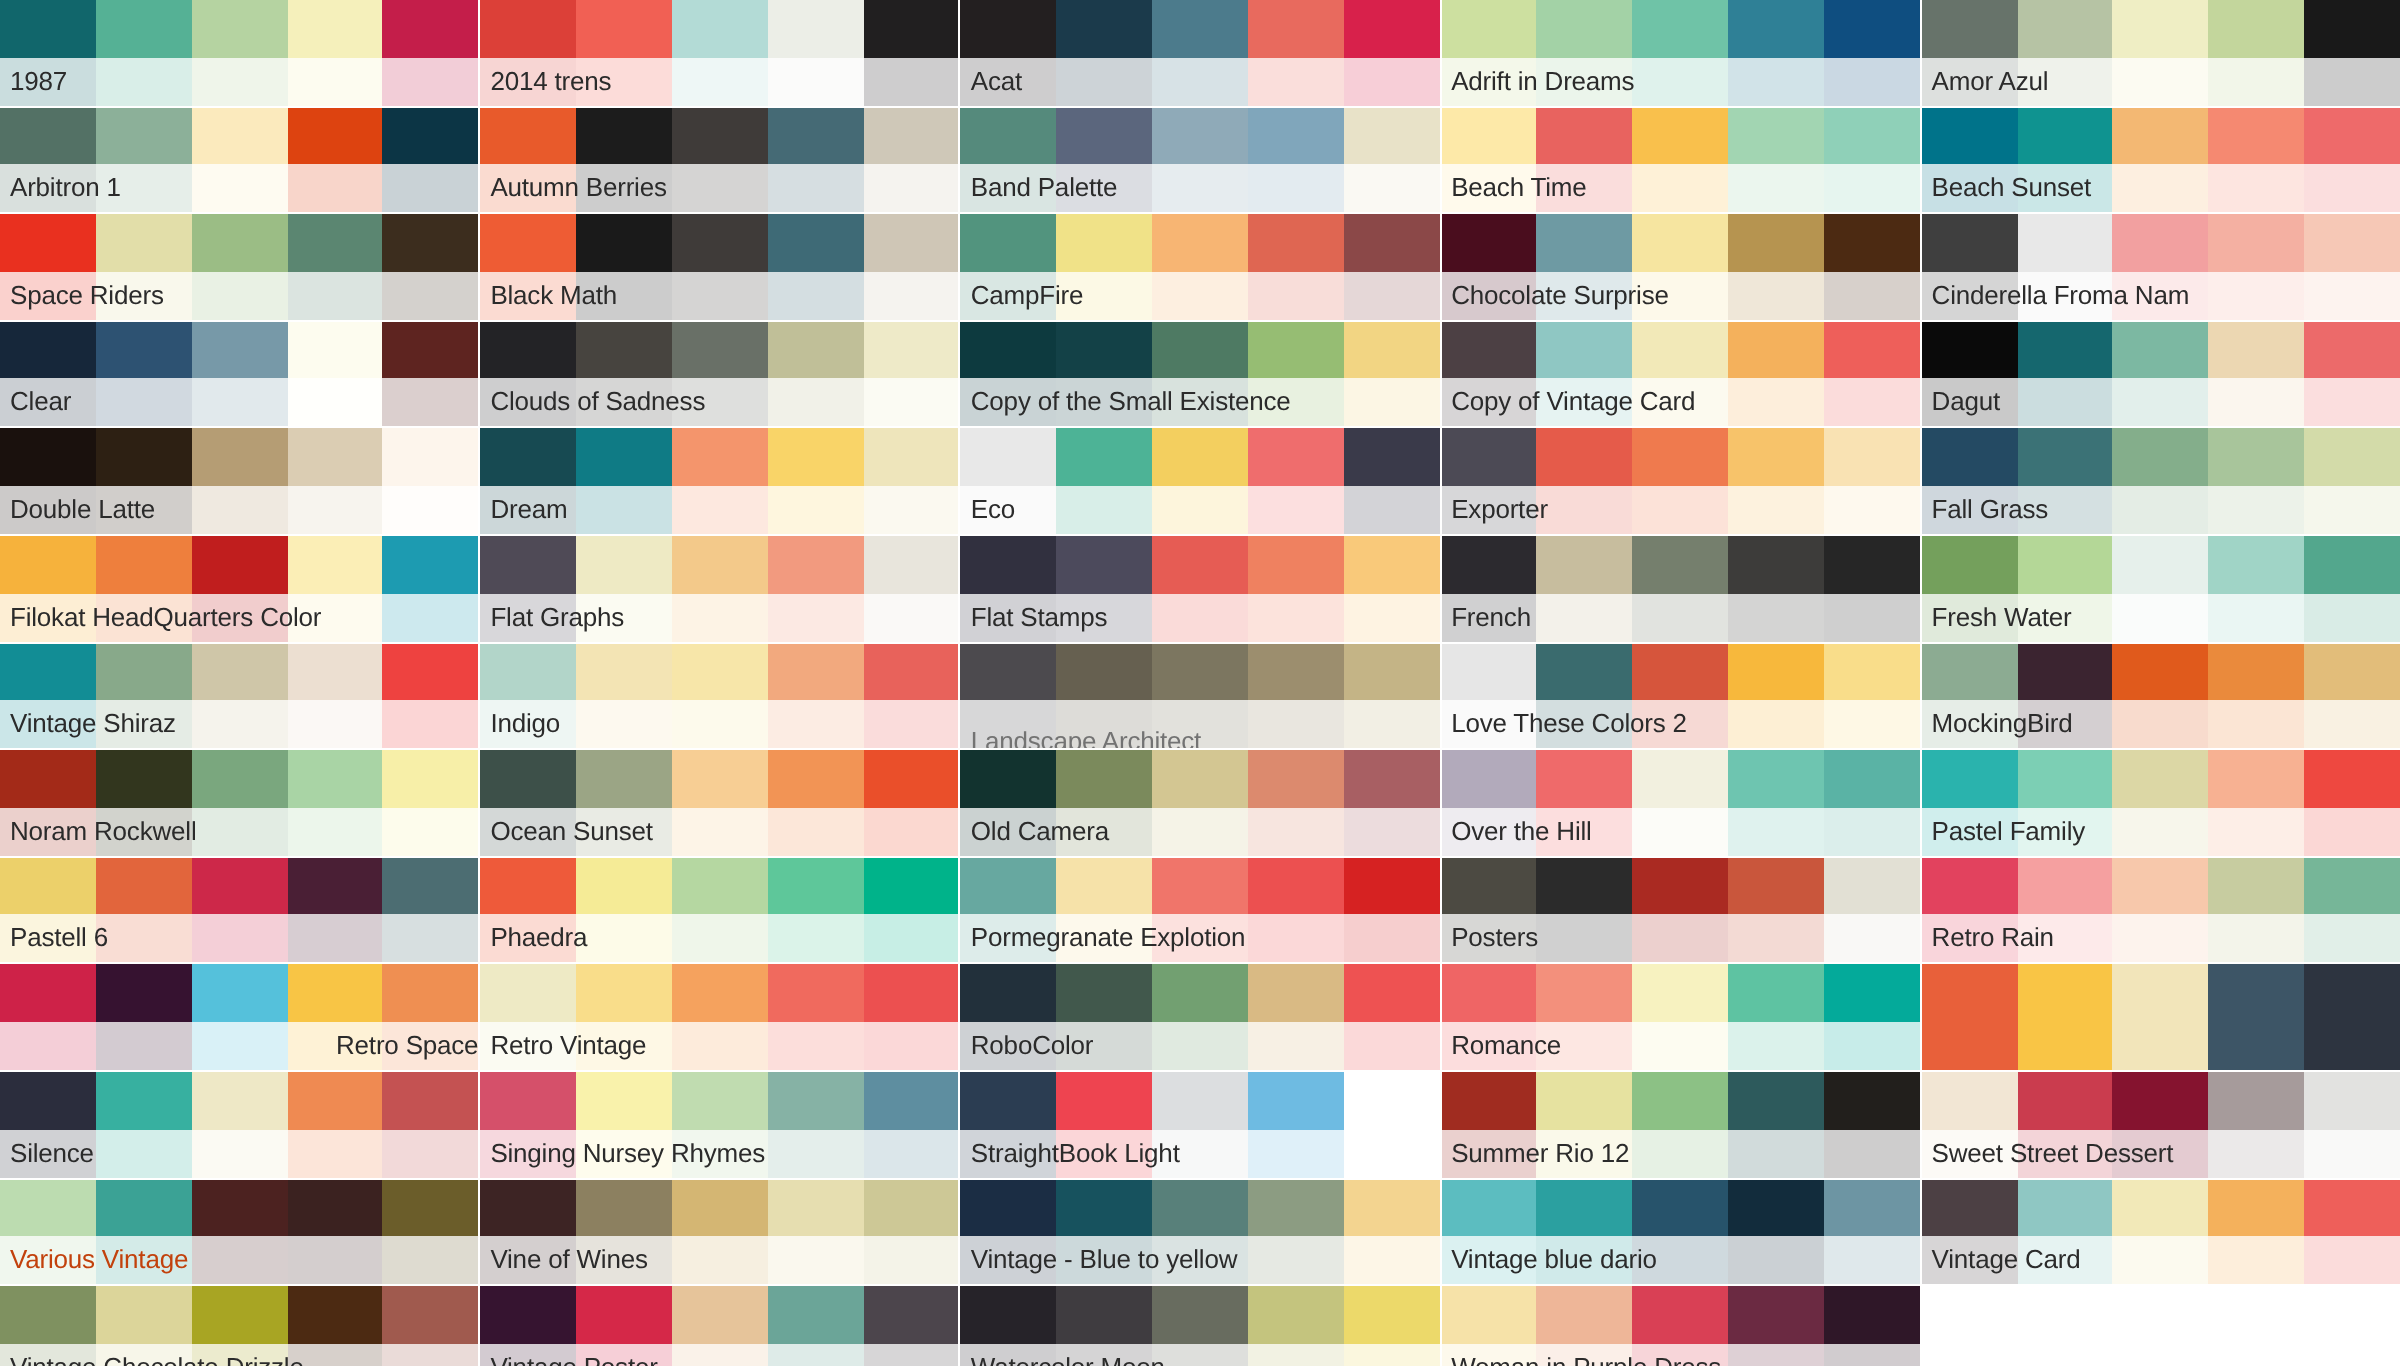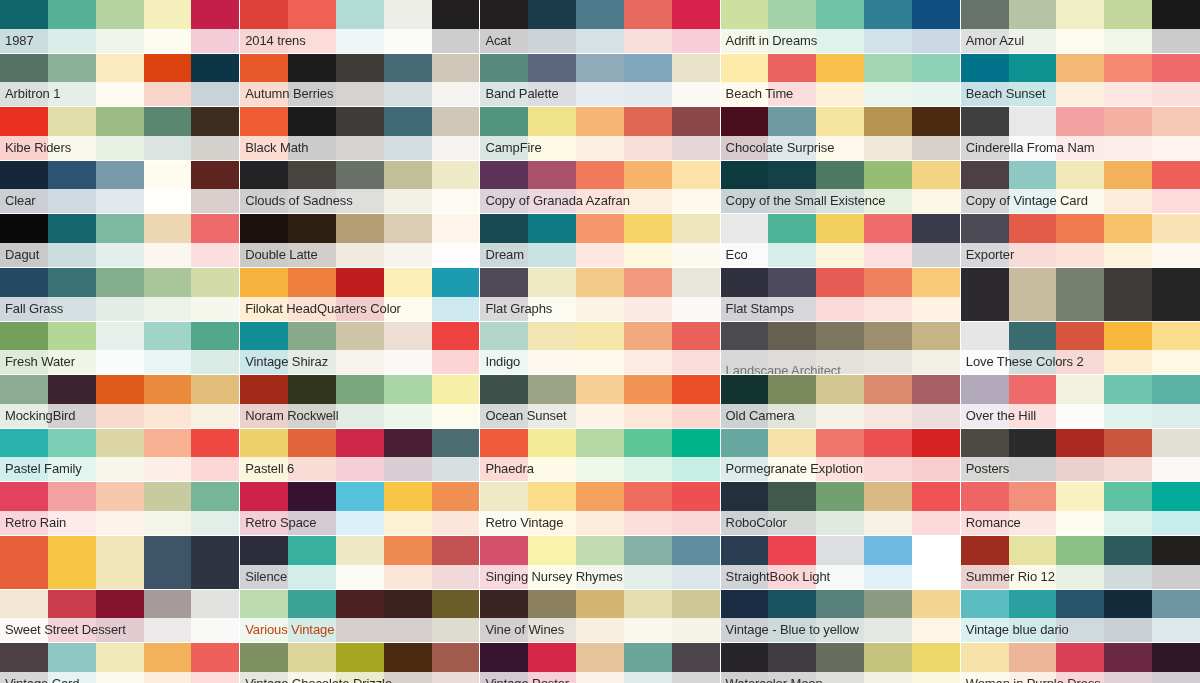--- a/index.html
+++ b/index.html
@@ -196,21 +196,21 @@
     </div>
     <div class="palette-card">
       <div class="swatches">
         <div class="swatch" style="background: rgb(233, 48, 31);"></div>
         <div class="swatch" style="background: rgb(226, 222, 169);"></div>
         <div class="swatch" style="background: rgb(155, 189, 133);"></div>
         <div class="swatch" style="background: rgb(91, 134, 113);"></div>
         <div class="swatch" style="background: rgb(60, 45, 30);"></div>
       </div>
       <div class="label-bar" style="background: rgba(255, 255, 255, 0.78);">
-        <span class="label-text" style="color: rgb(43, 43, 43);">Kibe Riders</span>
+        <span class="label-text" style="color: rgb(43, 43, 43);">Space Riders</span>
       </div>
     </div>
     <div class="palette-card">
       <div class="swatches">
         <div class="swatch" style="background: rgb(238, 92, 52);"></div>
         <div class="swatch" style="background: rgb(26, 26, 26);"></div>
         <div class="swatch" style="background: rgb(63, 59, 57);"></div>
         <div class="swatch" style="background: rgb(62, 106, 118);"></div>
         <div class="swatch" style="background: rgb(207, 198, 182);"></div>
       </div>
@@ -273,32 +273,20 @@
         <div class="swatch" style="background: rgb(105, 112, 103);"></div>
         <div class="swatch" style="background: rgb(192, 191, 152);"></div>
         <div class="swatch" style="background: rgb(238, 234, 200);"></div>
       </div>
       <div class="label-bar" style="background: rgba(255, 255, 255, 0.78);">
         <span class="label-text" style="color: rgb(43, 43, 43);">Clouds of Sadness</span>
       </div>
     </div>
     <div class="palette-card">
       <div class="swatches">
-        <div class="swatch" style="background: rgb(92, 50, 89);"></div>
-        <div class="swatch" style="background: rgb(169, 80, 106);"></div>
-        <div class="swatch" style="background: rgb(240, 122, 92);"></div>
-        <div class="swatch" style="background: rgb(245, 180, 106);"></div>
-        <div class="swatch" style="background: rgb(252, 226, 168);"></div>
-      </div>
-      <div class="label-bar" style="background: rgba(255, 255, 255, 0.78);">
-        <span class="label-text" style="color: rgb(43, 43, 43);">Copy of Granada Azafran</span>
-      </div>
-    </div>
-    <div class="palette-card">
-      <div class="swatches">
         <div class="swatch" style="background: rgb(13, 58, 63);"></div>
         <div class="swatch" style="background: rgb(19, 65, 71);"></div>
         <div class="swatch" style="background: rgb(78, 122, 99);"></div>
         <div class="swatch" style="background: rgb(150, 189, 115);"></div>
         <div class="swatch" style="background: rgb(242, 213, 131);"></div>
       </div>
       <div class="label-bar" style="background: rgba(255, 255, 255, 0.78);">
         <span class="label-text" style="color: rgb(43, 43, 43);">Copy of the Small Existence</span>
       </div>
     </div>
@@ -423,20 +411,23 @@
       </div>
     </div>
     <div class="palette-card">
       <div class="swatches">
         <div class="swatch" style="background: rgb(44, 42, 47);"></div>
         <div class="swatch" style="background: rgb(199, 189, 158);"></div>
         <div class="swatch" style="background: rgb(117, 127, 109);"></div>
         <div class="swatch" style="background: rgb(61, 60, 58);"></div>
         <div class="swatch" style="background: rgb(38, 38, 38);"></div>
       </div>
+      <div class="label-bar" style="background: rgba(255, 255, 255, 0.78);">
+        <span class="label-text" style="color: rgb(43, 43, 43);">French</span>
+      </div>
     </div>
     <div class="palette-card">
       <div class="swatches">
         <div class="swatch" style="background: rgb(116, 160, 92);"></div>
         <div class="swatch" style="background: rgb(180, 215, 151);"></div>
         <div class="swatch" style="background: rgb(230, 240, 235);"></div>
         <div class="swatch" style="background: rgb(160, 212, 198);"></div>
         <div class="swatch" style="background: rgb(83, 167, 141);"></div>
       </div>
       <div class="label-bar" style="background: rgba(255, 255, 255, 0.78);">
@@ -624,21 +615,21 @@
       </div>
     </div>
     <div class="palette-card">
       <div class="swatches">
         <div class="swatch" style="background: rgb(206, 34, 72);"></div>
         <div class="swatch" style="background: rgb(54, 18, 48);"></div>
         <div class="swatch" style="background: rgb(85, 193, 219);"></div>
         <div class="swatch" style="background: rgb(248, 197, 69);"></div>
         <div class="swatch" style="background: rgb(239, 143, 82);"></div>
       </div>
-      <div class="label-bar" style="background: rgba(255, 255, 255, 0.78);">
+      <div class="label-bar" style="background: rgba(255, 255, 255, 0.78); justify-content: flex-end;">
         <span class="label-text" style="color: rgb(43, 43, 43);">Retro Space</span>
       </div>
     </div>
     <div class="palette-card">
       <div class="swatches">
         <div class="swatch" style="background: rgb(238, 234, 197);"></div>
         <div class="swatch" style="background: rgb(249, 221, 138);"></div>
         <div class="swatch" style="background: rgb(245, 162, 94);"></div>
         <div class="swatch" style="background: rgb(240, 106, 94);"></div>
         <div class="swatch" style="background: rgb(236, 80, 80);"></div>

